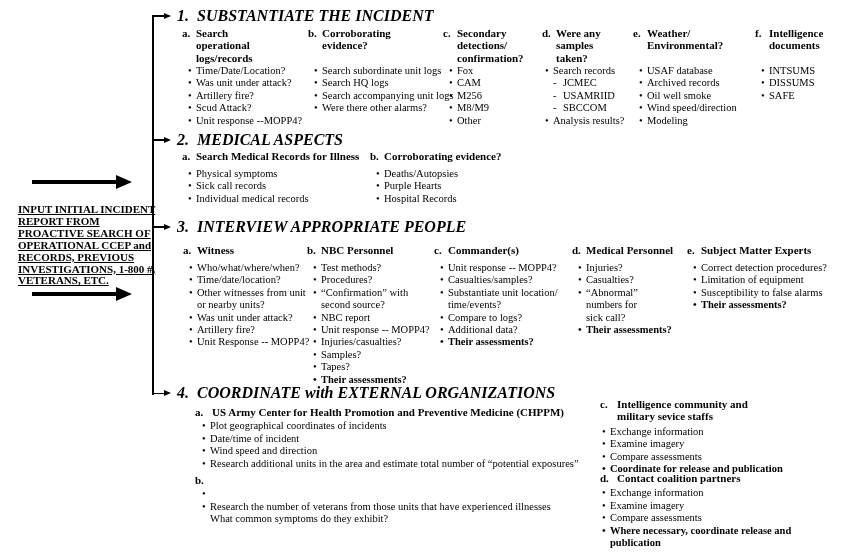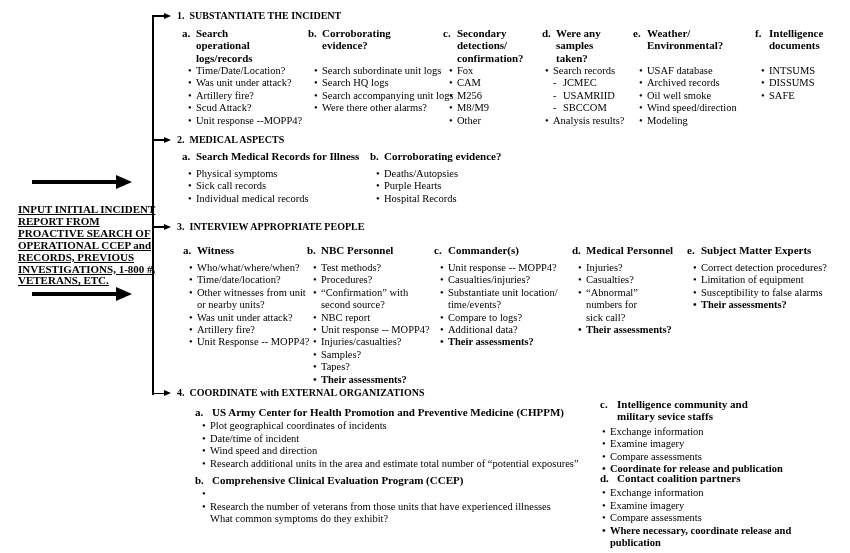--- a/index.html
+++ b/index.html
@@ -14,21 +14,21 @@
   .hline { position: absolute; height: 1.5px; width: 13px; left: 152px; background: #000; }
   .tri   { position: absolute; left: 164px; width: 0; height: 0;
            border-left: 7px solid #000; border-top: 3.5px solid transparent; border-bottom: 3.5px solid transparent; }
   
   .fatbody { position: absolute; left: 32px; width: 84px; height: 3.5px; background: #000; }
   .fathead { position: absolute; left: 116px; width: 0; height: 0;
              border-left: 16px solid #000; border-top: 7.5px solid transparent; border-bottom: 7.5px solid transparent; }
   .input-text { position: absolute; left: 18px; top: 204px; width: 144px; text-decoration: underline; }
   .tline { font-weight: bold; font-size: 11px; line-height: 11.9px; white-space: pre; }
   
-  .sec-title { position: absolute; font-weight: bold; font-size: 10px; white-space: pre; }
+  .sec-title { position: absolute; font-weight: bold; font-size: 16px; white-space: pre; font-style: italic; }
   
   .col { position: absolute; }
   .colhead { display: flex; font-weight: bold; font-size: 11px; line-height: 12.4px; }
   .colhead .letter { flex: none; width: 14px; }
   .colhead .letter4 { flex: none; width: 17px; }
   .colhead .ctitle { white-space: pre-line; }
   .h3 { height: 38px; }     
   .h1 { height: 18px; }     
   .list { padding-left: 6px; }
   .list4 { padding-left: 7px; margin-top: 2px; }
@@ -370,21 +370,21 @@
         <span class="letter">c.</span>
         <span class="ctitle">Commander(s)</span>
       </div>
     <div class="list">
         <div class="brow">
           <span class="bchar">•</span>
           <span class="btxt">Unit response -- MOPP4?</span>
         </div>
         <div class="brow">
           <span class="bchar">•</span>
-          <span class="btxt">Casualties/injuries?</span>
+          <span class="btxt">Casualties/samples?</span>
         </div>
         <div class="brow">
           <span class="bchar">•</span>
           <span class="btxt">Substantiate unit location/
 time/events?</span>
         </div>
         <div class="brow">
           <span class="bchar">•</span>
           <span class="btxt">Compare to logs?</span>
         </div>
@@ -470,21 +470,20 @@
         </div>
         <div class="brow">
           <span class="bchar">•</span>
           <span class="btxt">Research additional units in the area and estimate total number of “potential exposures”</span>
         </div>
       </div>
   </div>
   <div class="col" style="left:195px; top:474px">
     <div class="colhead">
         <span class="letter4">b.</span>
-        <span class="ctitle">Comprehensive Clinical Evaluation Program (CCEP)</span>
       </div>
     <div class="list4">
         <div class="brow">
           <span class="bchar">•</span>
         </div>
         <div class="brow">
           <span class="bchar">•</span>
           <span class="btxt">Research the number of veterans from those units that have experienced illnesses
 What common symptoms do they exhibit?</span>
         </div>

